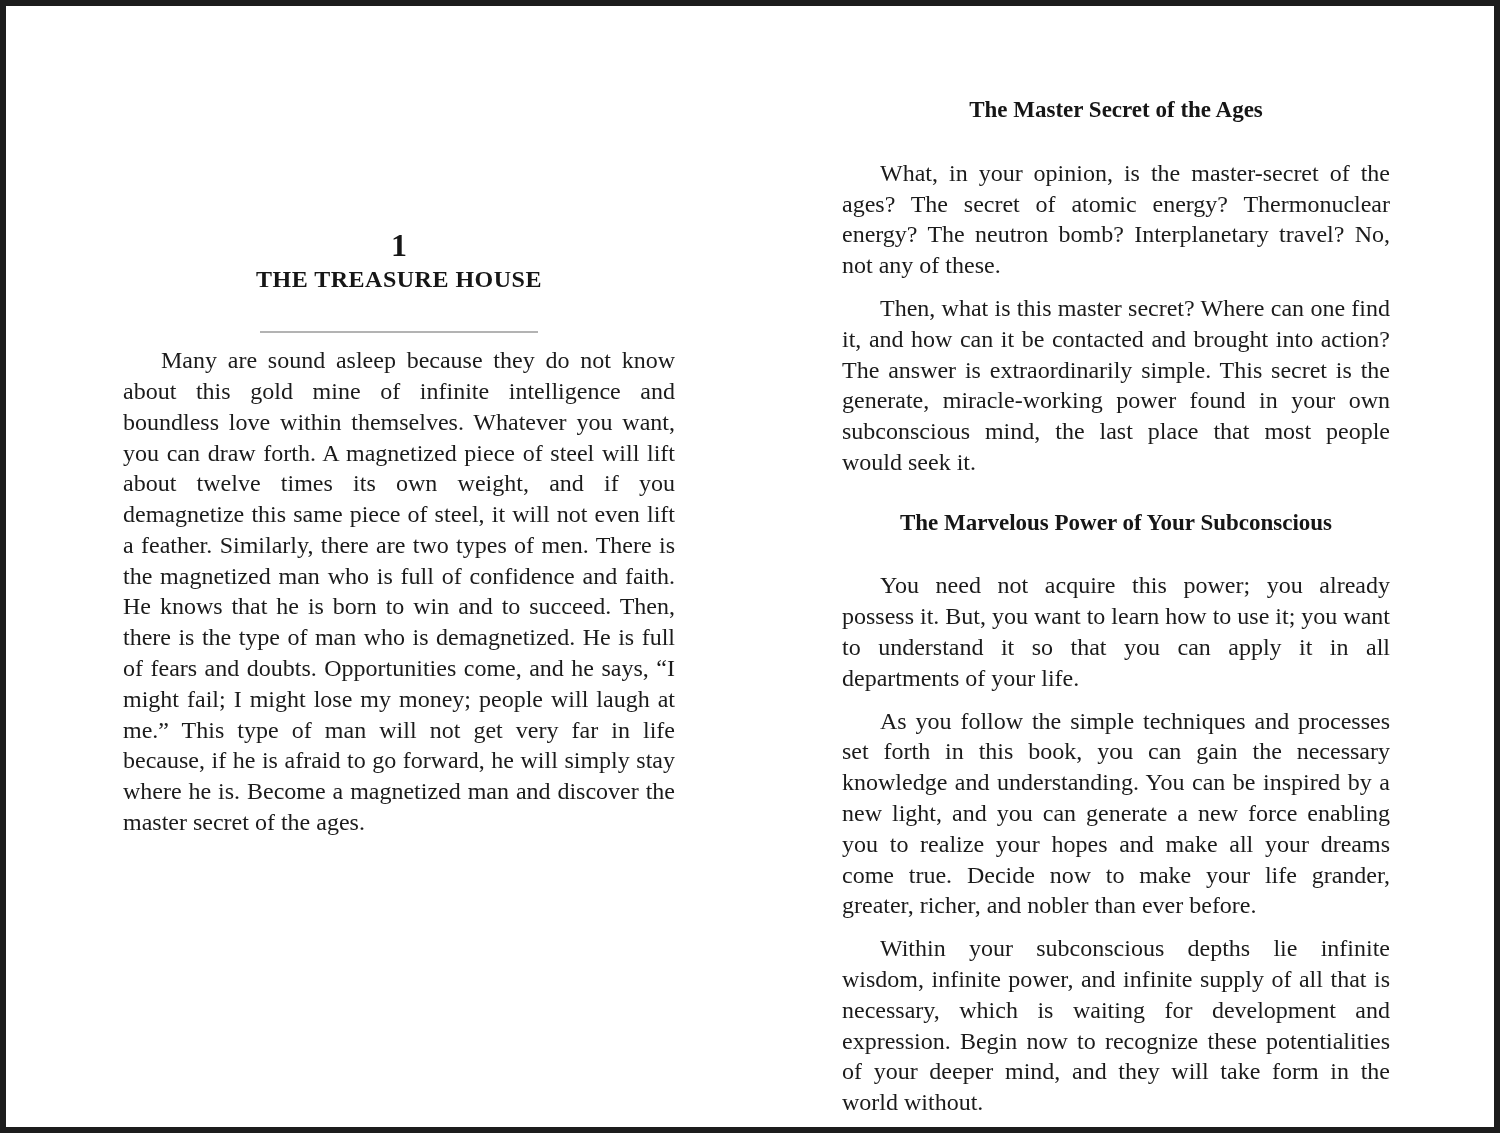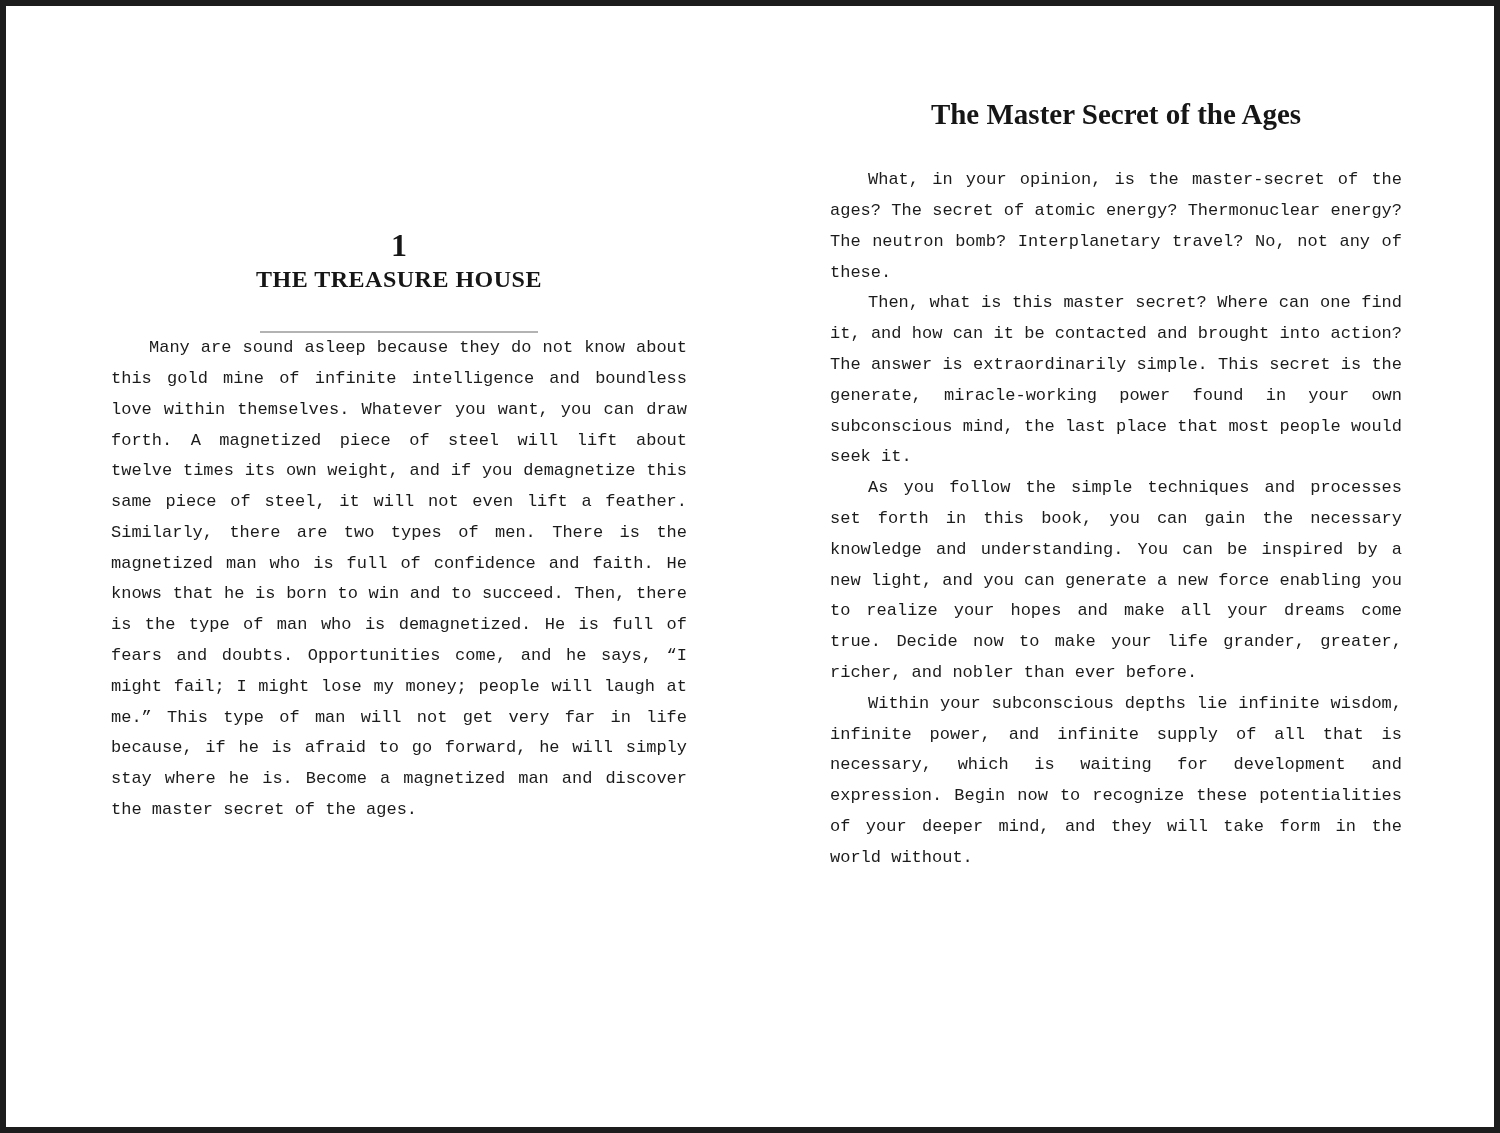--- a/index.html
+++ b/index.html
@@ -54,39 +54,38 @@
     letter-spacing: 0.5px;
     color: #161616;
   }
   .chapter-rule {
     border: none;
     border-top: 2px solid #b3b3b3;
     width: 278px;
     margin: 36px auto 0 auto;
   }
   .body-par {
-    font-size: 17px;
+    font-size: 24px;
     line-height: 30.8px;
     text-align: justify;
-    margin: 0;
+    margin: 12px;
     text-indent: 38px;
     color: #1b1b1b;
-    font-family: Liberation Mono, monospace;
   }
   .body-par.first {
     text-indent: 0;
   }
   .page-left .body-par.first {
     margin-top: 56px;
   }
   .page-right .body-par.first {
     text-indent: 38px;
   }
   .section-heading {
-    font-size: 29px;
+    font-size: 23px;
     font-weight: bold;
     text-align: center;
     margin: 0 0 33px 0;
     line-height: 1.25;
     color: #161616;
   }
   .section-heading.second {
     margin-top: 31px;
   }
 </style>
@@ -102,17 +101,19 @@
       <hr class="chapter-rule">
     </div>
     <p class="body-par">Many are sound asleep because they do not know about this gold mine of infinite intelligence and boundless love within themselves. Whatever you want, you can draw forth. A magnetized piece of steel will lift about twelve times its own weight, and if you demagnetize this same piece of steel, it will not even lift a feather. Similarly, there are two types of men. There is the magnetized man who is full of confidence and faith. He knows that he is born to win and to succeed. Then, there is the type of man who is demagnetized. He is full of fears and doubts. Opportunities come, and he says, “I might fail; I might lose my money; people will laugh at me.” This type of man will not get very far in life because, if he is afraid to go forward, he will simply stay where he is. Become a magnetized man and discover the master secret of the ages.</p>
   </div>
 
   <div class="page page-right">
     <h3 class="section-heading">The Master Secret of the Ages</h3>
     <p class="body-par first">What, in your opinion, is the master-secret of the ages? The secret of atomic energy? Thermonuclear energy? The neutron bomb? Interplanetary travel? No, not any of these.</p>
     <p class="body-par">Then, what is this master secret? Where can one find it, and how can it be contacted and brought into action? The answer is extraordinarily simple. This secret is the generate, miracle-working power found in your own subconscious mind, the last place that most people would seek it.</p>
 
+    <h3 class="section-heading second">The Marvelous Power of Your Subconscious</h3>
+    <p class="body-par">You need not acquire this power; you already possess it. But, you want to learn how to use it; you want to understand it so that you can apply it in all departments of your life.</p>
     <p class="body-par">As you follow the simple techniques and processes set forth in this book, you can gain the necessary knowledge and understanding. You can be inspired by a new light, and you can generate a new force enabling you to realize your hopes and make all your dreams come true. Decide now to make your life grander, greater, richer, and nobler than ever before.</p>
     <p class="body-par">Within your subconscious depths lie infinite wisdom, infinite power, and infinite supply of all that is necessary, which is waiting for development and expression. Begin now to recognize these potentialities of your deeper mind, and they will take form in the world without.</p>
   </div>
 
 </div>
 
 </body></html>

